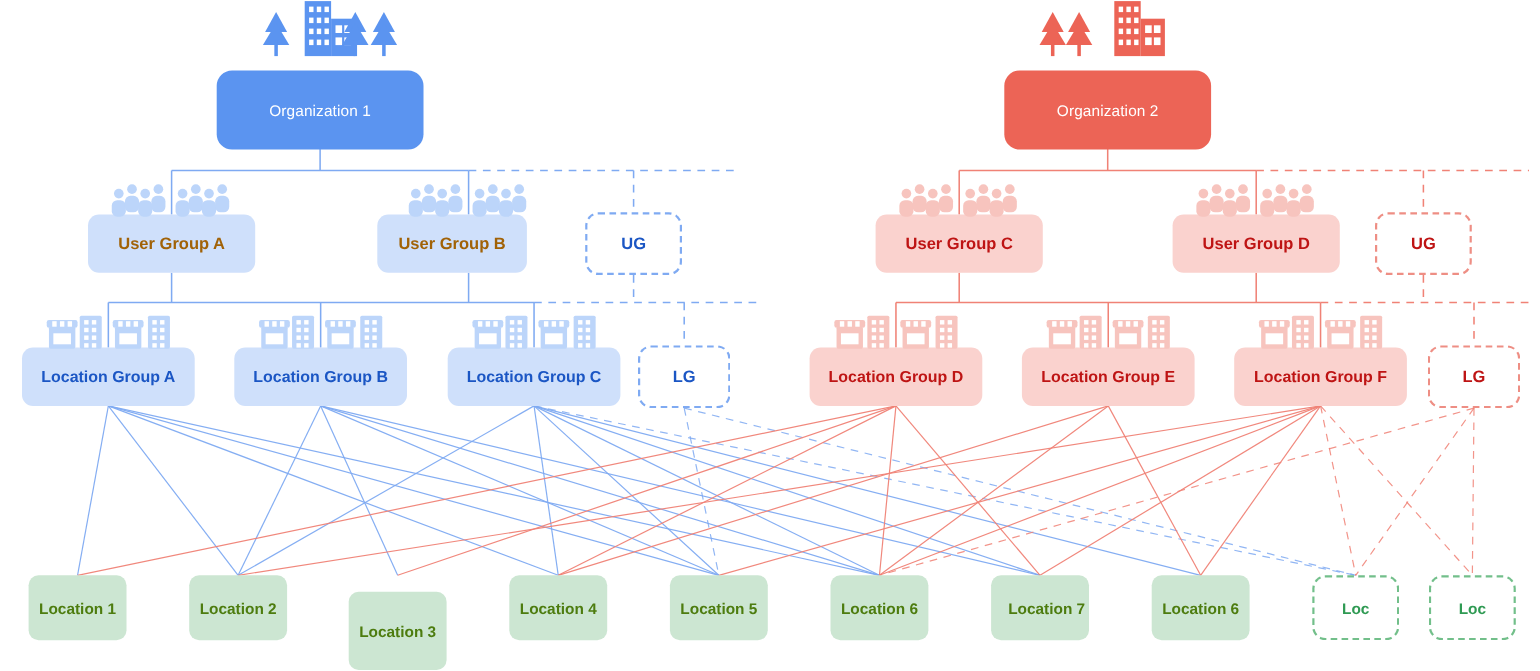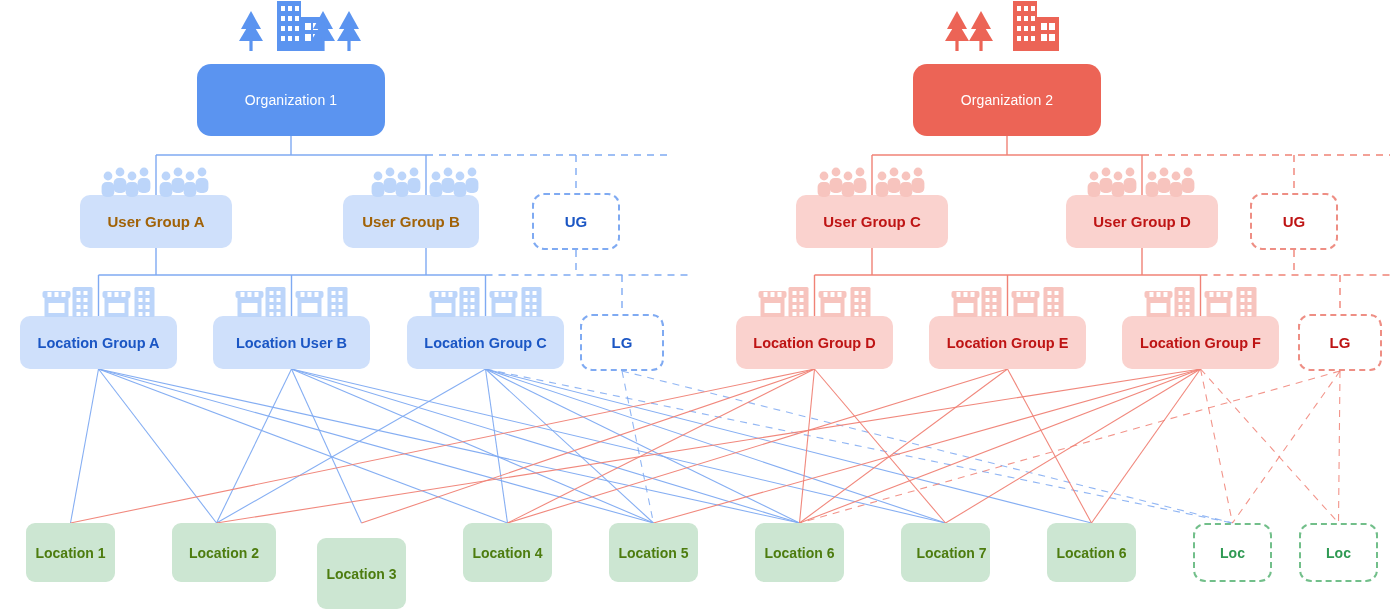--- a/index.html
+++ b/index.html
@@ -119,21 +119,21 @@
       <div class="node ph blue" style="left: 532px; top: 193px; width: 88px; height: 57px;">
         <span>UG</span>
       </div>
       <div class="node ph red" style="left: 1250px; top: 193px; width: 88px; height: 57px;">
         <span>UG</span>
       </div>
       <div class="node lgrp blue" style="left: 20px; top: 316px; width: 157px; height: 53px;">
         <span>Location Group A</span>
       </div>
       <div class="node lgrp blue" style="left: 213px; top: 316px; width: 157px; height: 53px;">
-        <span>Location User B</span>
+        <span>Location Group B</span>
       </div>
       <div class="node lgrp blue" style="left: 407px; top: 316px; width: 157px; height: 53px;">
         <span>Location Group C</span>
       </div>
       <div class="node lgrp red" style="left: 736px; top: 316px; width: 157px; height: 53px;">
         <span>Location Group D</span>
       </div>
       <div class="node lgrp red" style="left: 929px; top: 316px; width: 157px; height: 53px;">
         <span>Location Group E</span>
       </div>
@@ -142,21 +142,21 @@
       </div>
       <div class="node ph blue" style="left: 580px; top: 314px; width: 84px; height: 57px;">
         <span>LG</span>
       </div>
       <div class="node ph red" style="left: 1298px; top: 314px; width: 84px; height: 57px;">
         <span>LG</span>
       </div>
       <div class="node loc" style="left: 26px; top: 523px; width: 89px; height: 59px;">
         <span>Location 1</span>
       </div>
-      <div class="node loc" style="left: 172px; top: 523px; width: 104px; height: 59px; align-items: center;">
+      <div class="node loc" style="left: 172px; top: 523px; width: 89px; height: 59px; align-items: center;">
         <span>Location 2</span>
       </div>
       <div class="node loc" style="left: 317px; top: 538px; width: 89px; height: 71px;">
         <span>Location 3</span>
       </div>
       <div class="node loc" style="left: 463px; top: 523px; width: 89px; height: 59px;">
         <span>Location 4</span>
       </div>
       <div class="node loc" style="left: 609px; top: 523px; width: 89px; height: 59px;">
         <span>Location 5</span>

